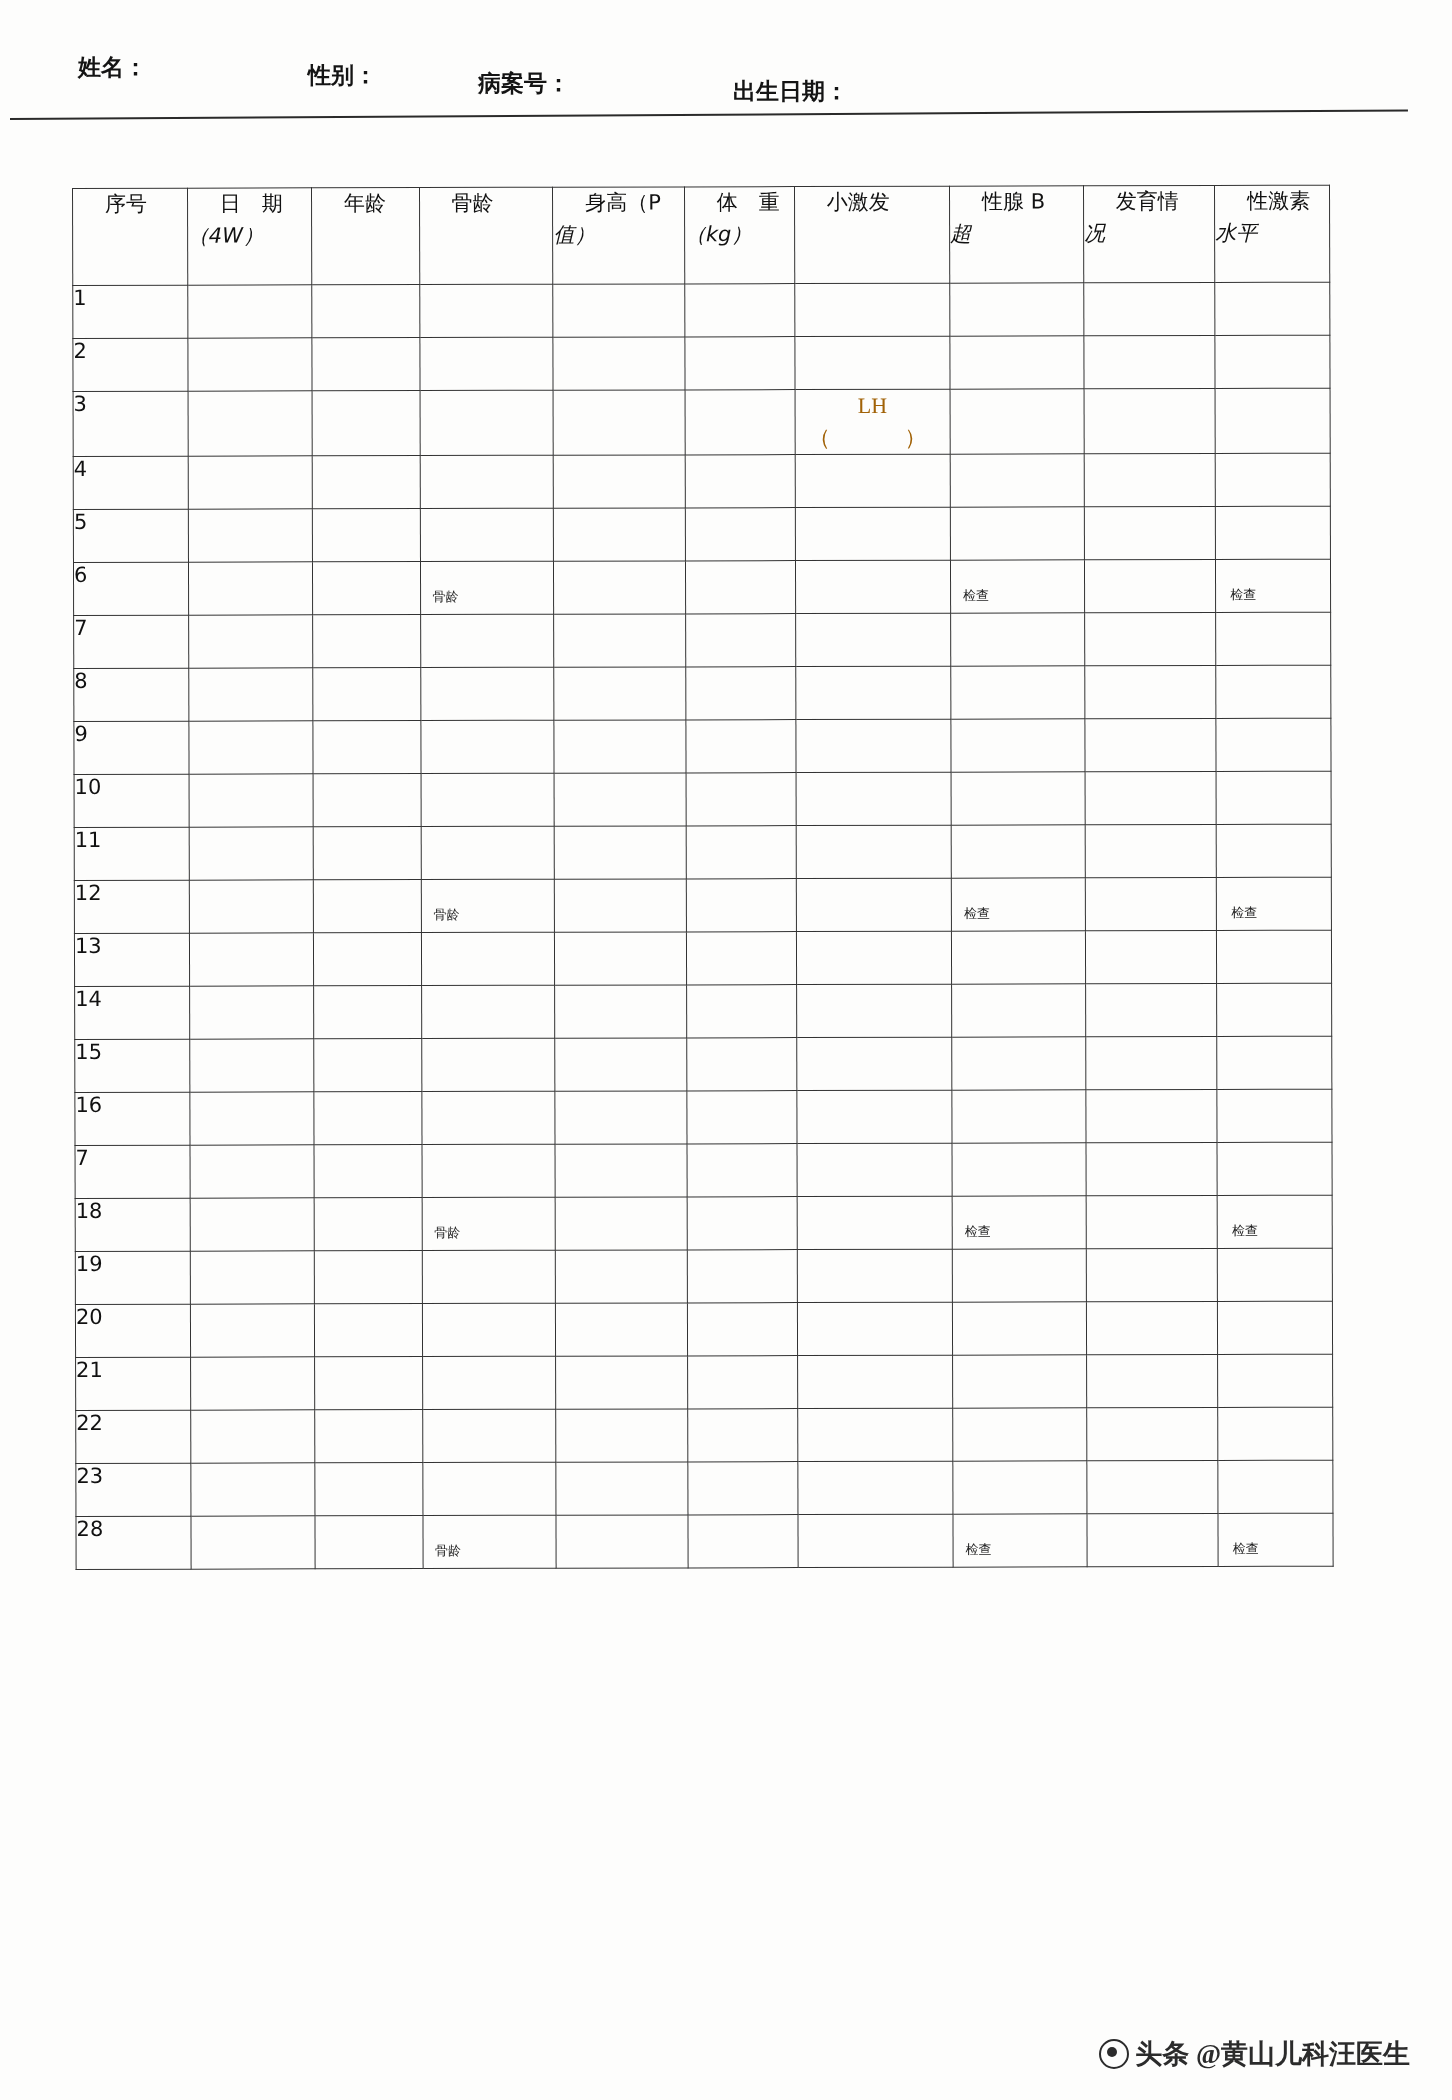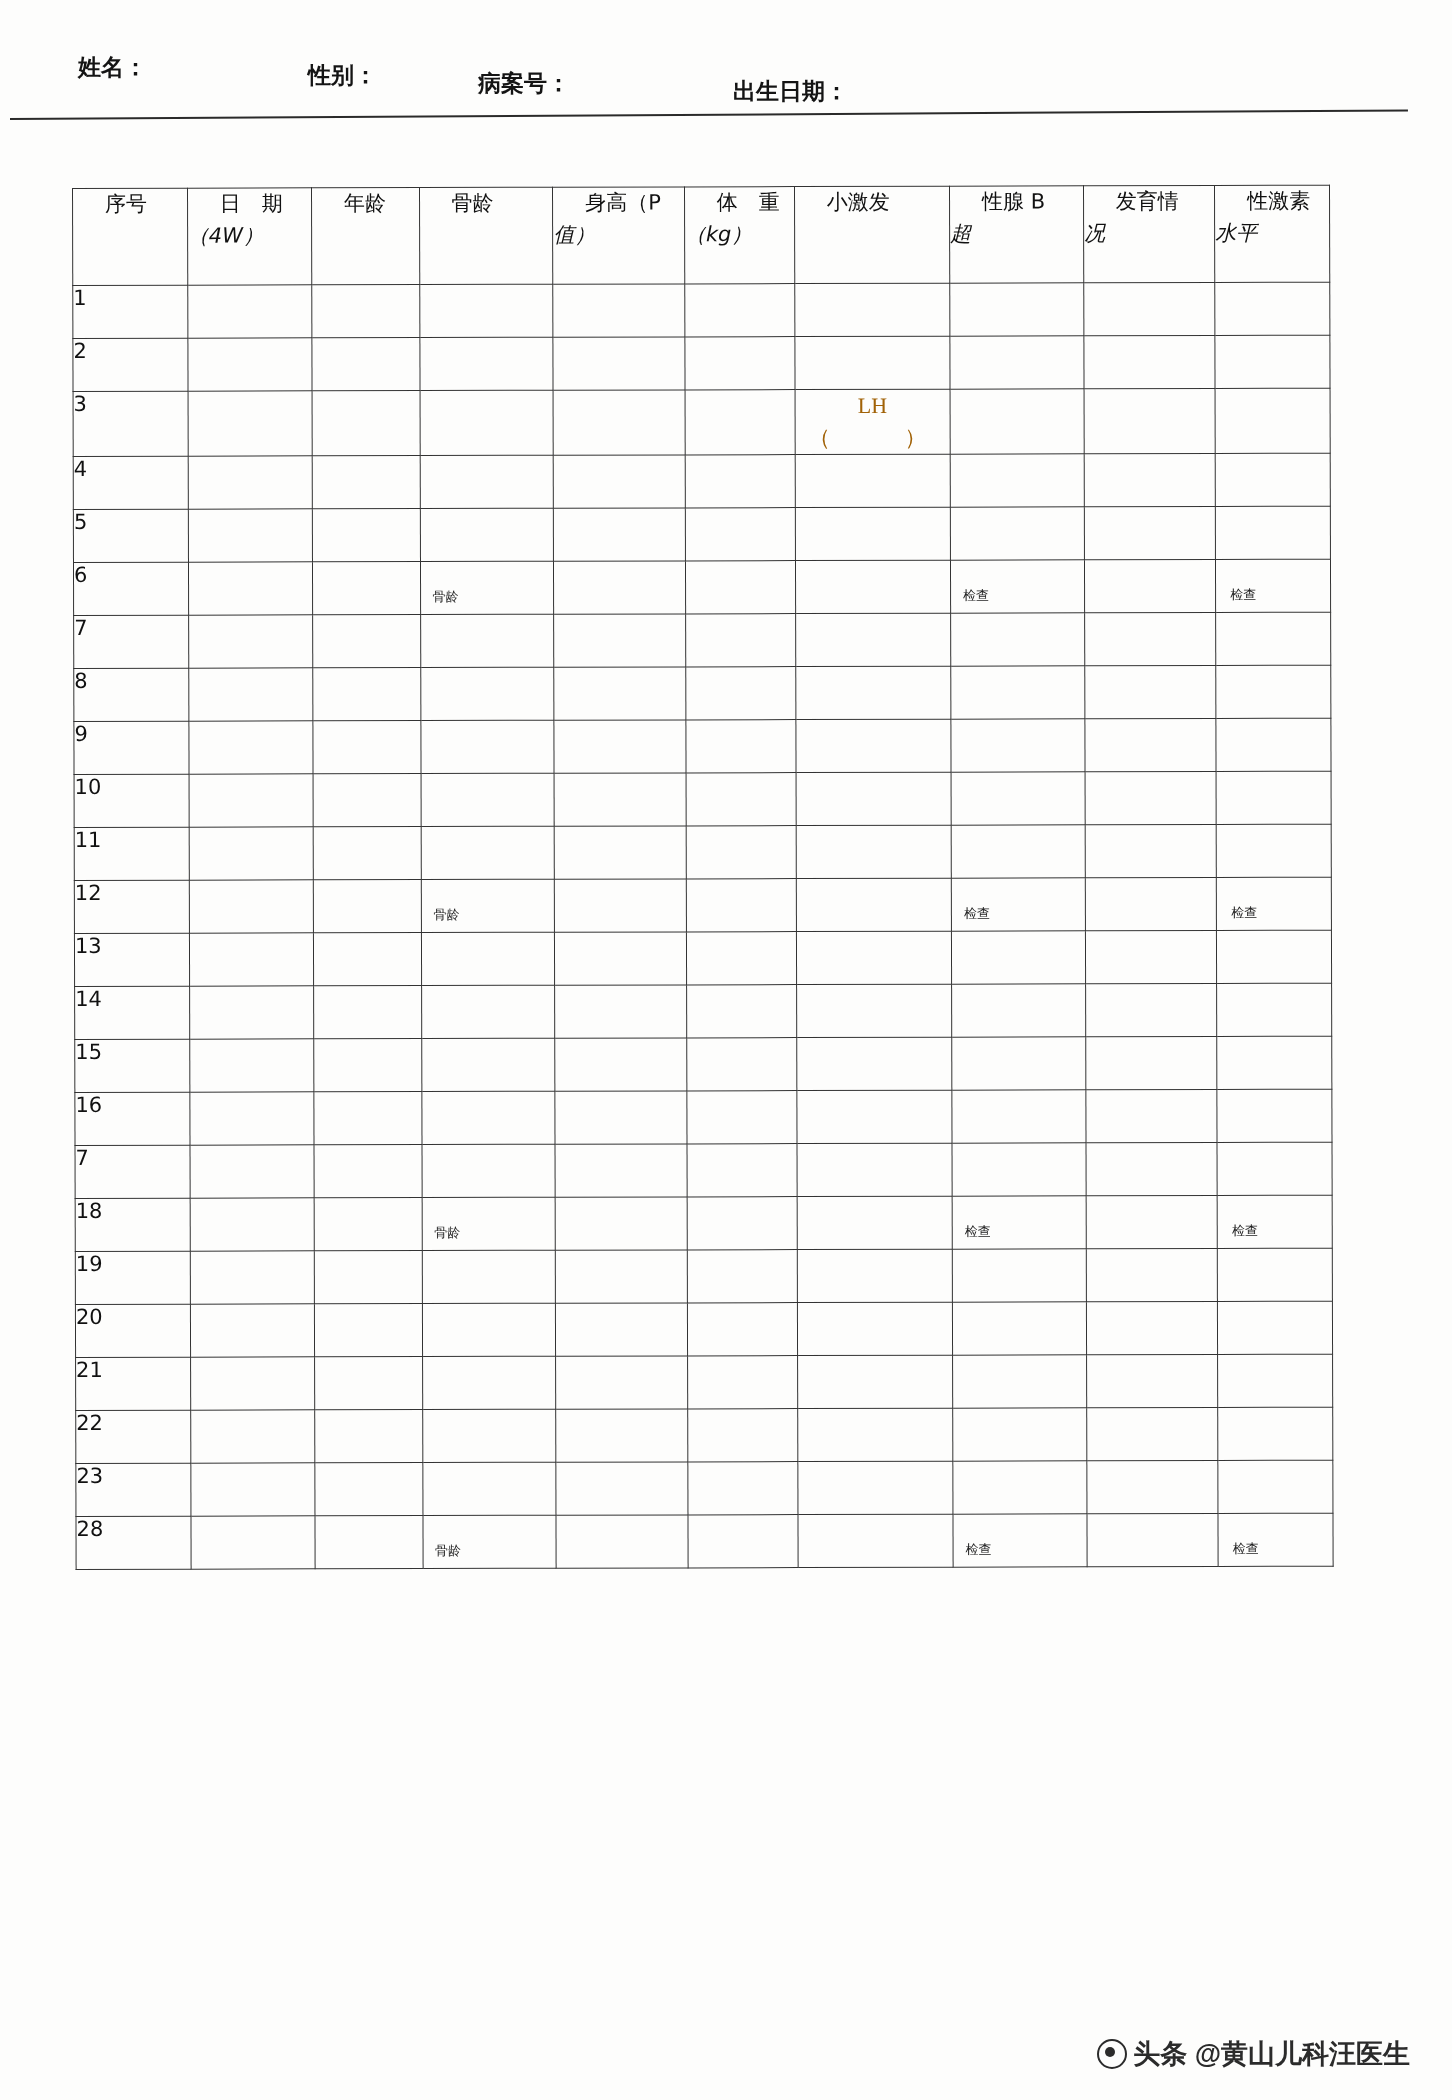--- a/index.html
+++ b/index.html
@@ -136,21 +136,21 @@
   col.c-dev   { width: 110px; }
   col.c-horm  { width: 96px; }
 
   
   .watermark {
     position: absolute;
     right: 42px;
     bottom: 28px;
     font-size: 27px;
     font-weight: bold;
-    font-family: Liberation Sans, sans-serif;
+    font-family: Liberation Serif, serif;
     color: #2b2b2b;
     display: flex;
     align-items: center;
     gap: 6px;
   }
   .wm-logo {
     display: inline-block;
     width: 26px; height: 26px;
     border-radius: 50%;
     border: 2px solid #2b2b2b;

